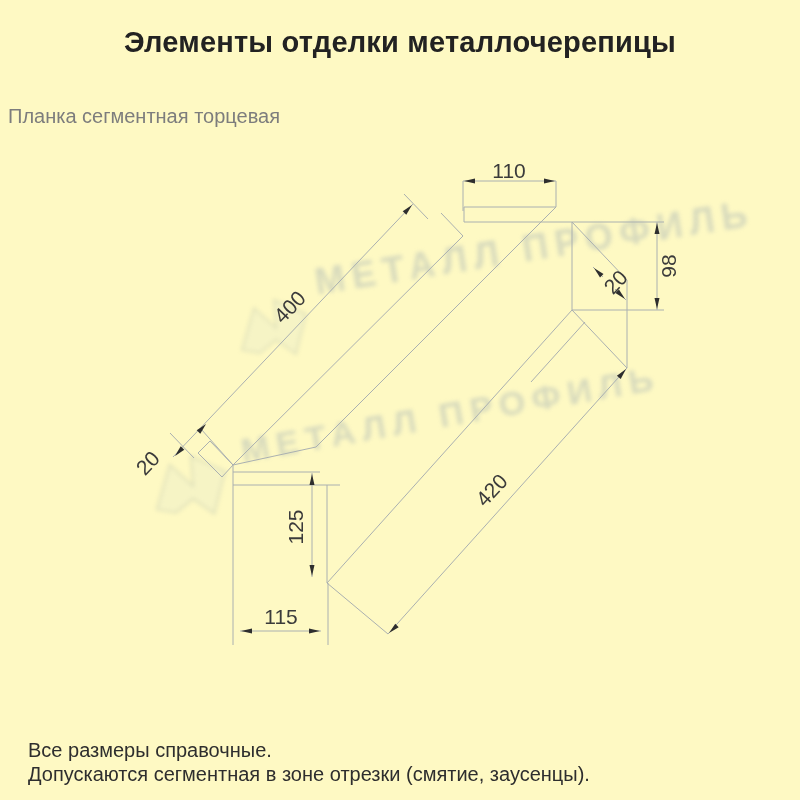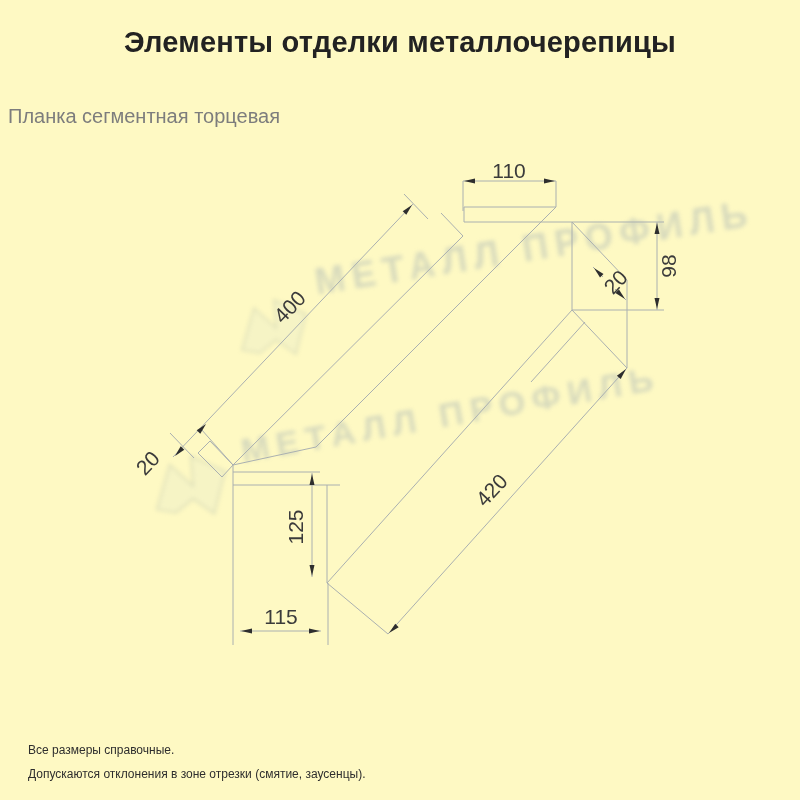--- a/index.html
+++ b/index.html
@@ -2,21 +2,21 @@
 <html><head>
 <meta charset="utf-8">
 <style>
   html,body{margin:0;padding:0;background:#ffffff;}
   #page{position:relative;width:800px;height:800px;background:#fef9c3;overflow:hidden;
         font-family:"Liberation Sans", sans-serif;}
   .title{position:absolute;top:26px;left:0;width:800px;text-align:center;
          font-size:29px;font-weight:700;color:#222;letter-spacing:0.2px;}
   .subtitle{position:absolute;top:104px;left:8px;width:800px;text-align:left;
             font-size:20px;line-height:25px;color:#7d7d7d;font-weight:400;}
-  .notes{position:absolute;left:28px;top:738px;font-size:12px;line-height:24px;color:#2e2e2e;}
+  .notes{position:absolute;left:28px;top:738px;font-size:20px;line-height:24px;color:#2e2e2e;}
   svg text.dim{font-family:"Liberation Sans", sans-serif;font-size:21px;fill:#3b3b3b;}
   svg .ln{stroke:#aab0b0;stroke-width:1;fill:none;}
   svg .ar{fill:#2e2e2e;stroke:none;}
   .wm{position:absolute;color:#b7c0b7;opacity:0.55;filter:blur(2px);
       font-weight:700;letter-spacing:7px;font-size:36px;white-space:nowrap;
       transform-origin:left top;pointer-events:none;}
   .wm-logo{position:absolute;opacity:0.5;filter:blur(2px);pointer-events:none;}
 </style>
 </head>
 <body>
@@ -113,16 +113,16 @@
       <text class="dim" text-anchor="middle" transform="translate(295,312) rotate(-46)">400</text>
       <text class="dim" text-anchor="middle" transform="translate(153,468) rotate(-46)">20</text>
       <text class="dim" text-anchor="middle" transform="translate(303,527) rotate(-90)">125</text>
       <text class="dim" text-anchor="middle" transform="translate(497,495) rotate(-47)">420</text>
       <text class="dim" text-anchor="middle" transform="translate(281,624)">115</text>
     </g>
   </svg>
 
   <div class="notes">
     <div>Все размеры справочные.</div>
-    <div>Допускаются отклонения в зоне отрезки (смятие, заусенцы).</div>
+    <div>Допускаются сегментная в зоне отрезки (смятие, заусенцы).</div>
   </div>
 
 </div>
 
 </body></html>

